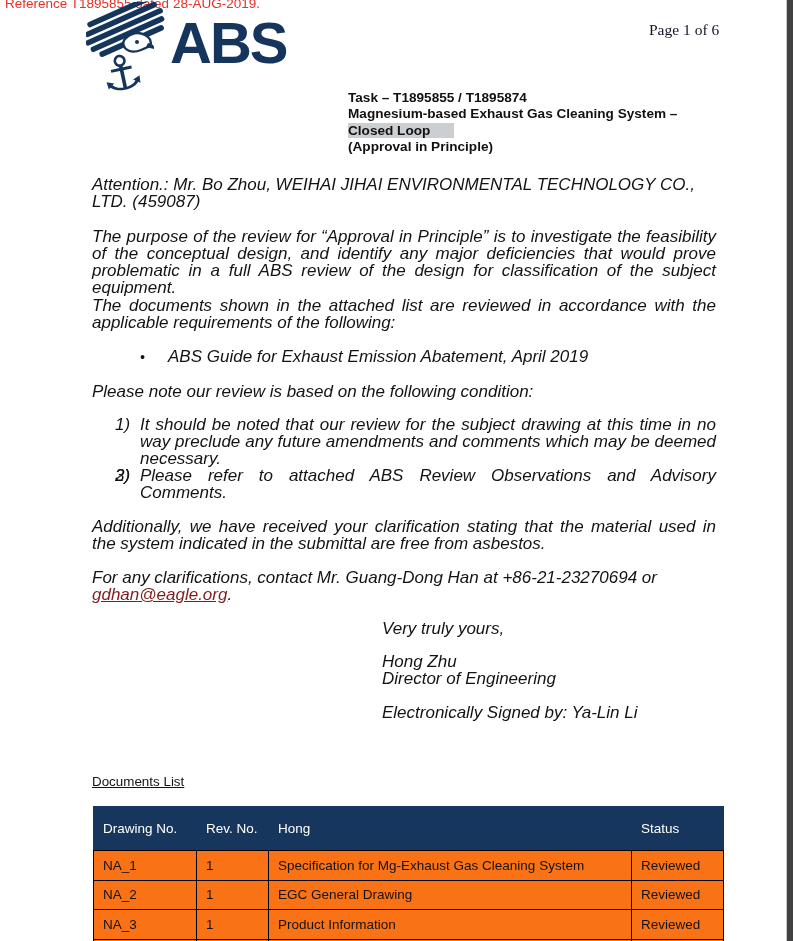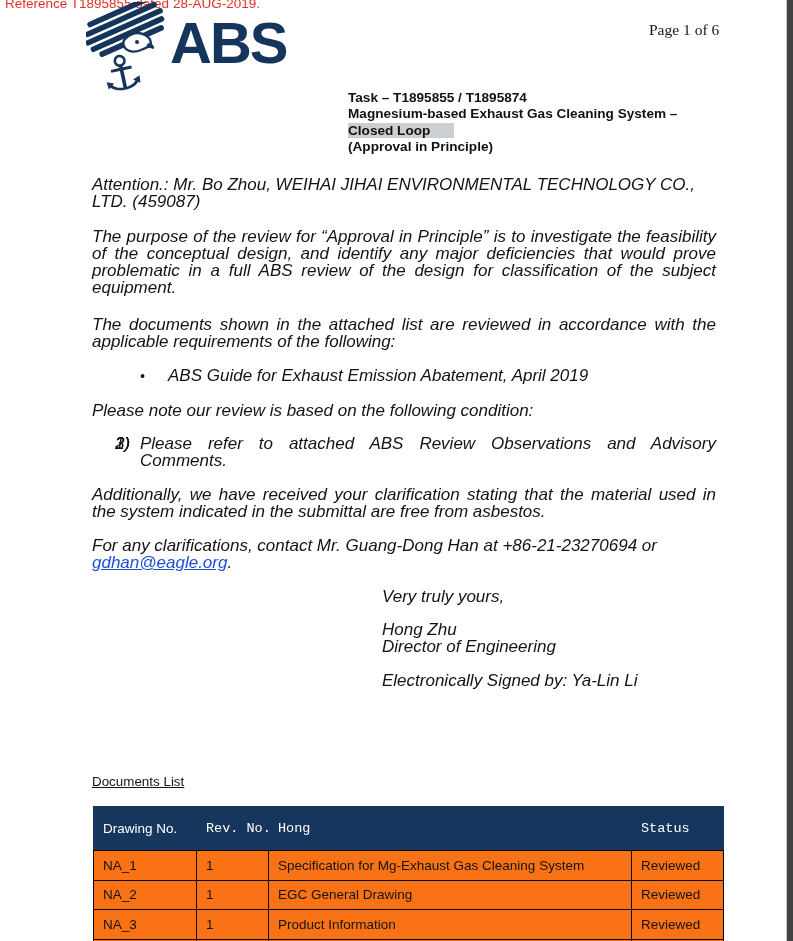--- a/index.html
+++ b/index.html
@@ -21,49 +21,49 @@
     font-family:"Liberation Serif", serif; font-size:15.5px; color:#14142a; }
 
   .task-block { position:absolute; left:348px; top:90px; font-weight:bold;
     font-size:13.6px; line-height:16.4px; color:#111; }
   .hl { background:#cccfd2; padding-right:24px; }
 
   .letter { position:absolute; left:92px; top:176px; width:624px;
     font-size:17px; line-height:17px; color:#131313;font-style:italic; }
   .letter p.j { text-align:justify; }
   .p-purpose { margin-top:18px; }
-  .p-docs { margin-top:20px; }
+  .p-docs { margin-top:1px; }
 
   ul.refs { margin-top:17px; list-style:none; }
   ul.refs li { position:relative; padding-left:76px; line-height:18px; }
   ul.refs li::before { content:"\2022"; position:absolute; left:48px; font-size:14px; }
 
   .p-note { margin-top:17px; }
 
   ol.conds { margin-top:16px; list-style:none; }
   ol.conds li { position:relative; padding-left:48px; text-align:justify; line-height:17px; }
   ol.conds li .num { position:absolute; left:23px; }
 
   .p-asbestos { margin-top:17px; }
   .p-contact { margin-top:17px; }
-  .email-link { color:#1d4ed8; text-decoration:underline; }
+  .email-link { color:#7f1d1d; text-decoration:underline; }
 
   .closing { margin-top:17px; margin-left:290px; }
   .signer { margin-top:16px; }
   .esign { margin-top:17px; }
 
   .docs-heading { position:absolute; left:92px; top:774px; font-size:13.4px;
     text-decoration:underline; color:#131313; }
 
   table.docs { position:absolute; left:93px; top:806px; width:630px;
     border-collapse:collapse; font-size:13.5px; color:#131313; table-layout:fixed; }
   table.docs th, table.docs td { border:1.6px solid #000; padding:0 0 0 9px;
     text-align:left; font-weight:normal; overflow:hidden; white-space:nowrap; }
   table.docs th { background:#17365d; color:#fff; height:44px; border-color:#17365d; border-bottom-color:#000; }
-  table.docs th + th { border-left-color:#fff;font-family:Liberation Mono, monospace; }
+  table.docs th + th { border-left-color:#fff; }
   table.docs td { height:29.5px; background:#f97316; }
   .col-drawing { width:103px; } .col-rev { width:72px; } .col-title { width:363px; } .col-status { width:92px; }
 </style>
 </head>
 <body>
 
 <div class="page">
 
   <div class="ref-line">Reference T1895855 dated 28-AUG-2019.</div>
 
@@ -102,20 +102,21 @@
 
     <ul class="refs">
       <li>ABS Guide for Exhaust Emission Abatement, April 2019</li>
     </ul>
 
     <p class="p-note">Please note our review is based on the following condition:</p>
 
     <ol class="conds">
       <li>
         <span class="num">1)</span>
+        <span>It should be noted that our review for the subject drawing at this time in no way preclude any future amendments and comments which may be deemed necessary.</span>
       </li>
       <li>
         <span class="num">2)</span>
       </li>
       <li>
         <span class="num">3)</span>
         <span>Please refer to attached ABS Review Observations and Advisory Comments.</span>
       </li>
     </ol>
 

